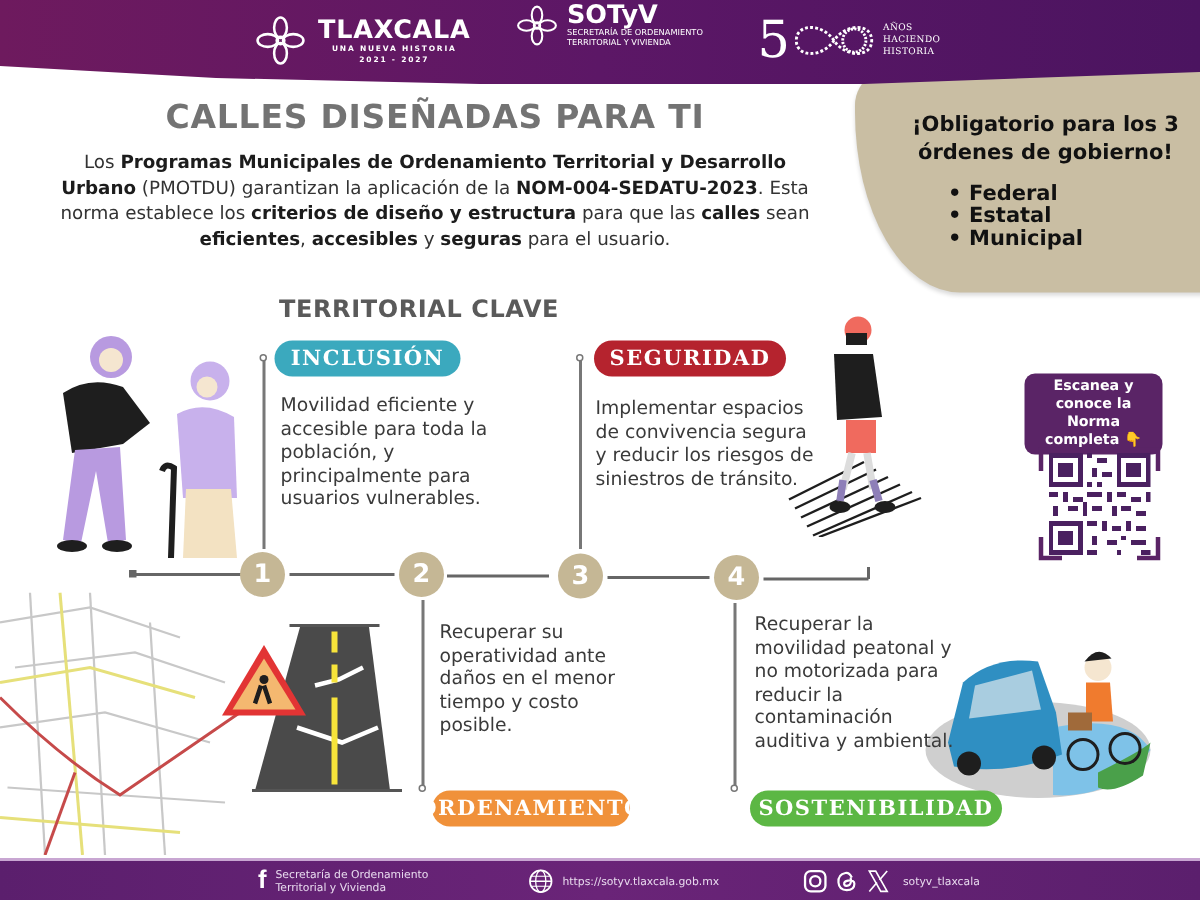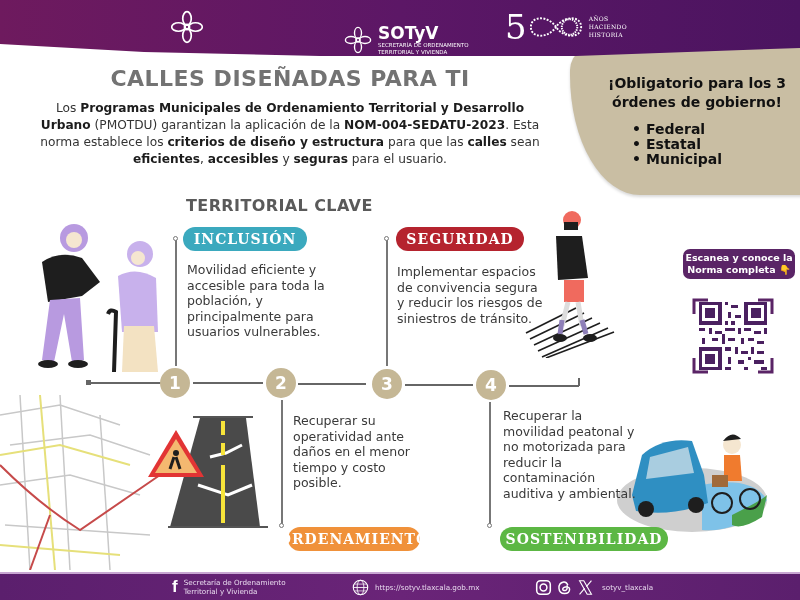--- a/index.html
+++ b/index.html
@@ -13,21 +13,21 @@
       clip-path: polygon(0 0, 100% 0, 100% 48px, 72% 56px, 40% 56px, 18% 52px, 0 44px);
       z-index: 3;
     }
     .hdr-logo { position: absolute; display: flex; align-items: center; color: #fff; }
     .flower { width: 34px; height: 34px; position: relative; }
     .flower svg { width: 100%; height: 100%; }
     .tlax { left: 170px; top: 10px; }
     .tlax .txt { margin-left: 8px; text-align: center; }
     .tlax .big { font-family: "DejaVu Sans", sans-serif; font-weight: 900; font-size: 17px; letter-spacing: 0.5px; }
     .tlax .sm { font-size: 5px; letter-spacing: 1.2px; line-height: 7px; font-weight: bold; }
-    .sotyv { left: 344px; top: 24px; }
+    .sotyv { left: 344px; top: 1px; }
     .sotyv .txt { margin-left: 6px; }
     .sotyv .big { font-weight: 900; font-size: 17px; line-height: 18px; }
     .sotyv .sm { font-size: 5.5px; line-height: 7px; }
     .fivehundred { left: 505px; top: 10px; }
     .fivehundred .five { font-family: "DejaVu Serif", serif; font-size: 34px; line-height: 34px; }
     .fivehundred .inf { width: 58px; height: 30px; }
     .fivehundred .sm { font-family: "DejaVu Serif", serif; font-size: 6px; line-height: 8px; margin-left: 4px; letter-spacing: 0.3px; }
 
     
     .side-panel {
@@ -84,21 +84,21 @@
     .node {
       position: absolute; width: 30px; height: 30px; border-radius: 50%; background: #c5b795;
       color: #fff; font-weight: bold; font-size: 17px; display: flex; align-items: center; justify-content: center;
     }
     .tl-start { position: absolute; left: 86px; top: 380px; width: 5px; height: 5px; background: #666; }
     .tl-end { position: absolute; left: 578px; top: 378px; width: 2px; height: 8px; background: #666; }
 
     
     .illus { position: absolute; }
     .qr-callout {
-      position: absolute; left: 683px; top: 249px; width: 112px; background: #5a2466; color: #fff;
+      position: absolute; left: 683px; top: 249px; width: 92px; background: #5a2466; color: #fff;
       border-radius: 7px; font-weight: bold; font-size: 9.5px; line-height: 12px; text-align: center; padding: 3px 2px;
     }
     .qr-frame { position: absolute; left: 692px; top: 298px; width: 82px; height: 76px; }
     .qr-code { position: absolute; left: 699px; top: 302px; width: 68px; height: 68px; }
 
     
     .footer {
       position: absolute; left: 0; top: 572px; width: 800px; height: 28px;
       background: linear-gradient(90deg, #5b1f6d 0%, #6a2478 50%, #5b1f6d 100%);
       border-top: 2px solid #c8a6d2; color: #e9dbef;
@@ -118,20 +118,25 @@
 <div class="header">
   <div class="hdr-logo tlax">
     <div class="flower">
       <svg viewBox="0 0 40 40" fill="none" stroke="#fff" stroke-width="2">
         <ellipse cx="20" cy="10" rx="5" ry="8"></ellipse>
           <ellipse cx="20" cy="30" rx="5" ry="8"></ellipse>
         <ellipse cx="10" cy="20" rx="8" ry="5"></ellipse>
           <ellipse cx="30" cy="20" rx="8" ry="5"></ellipse>
         <circle cx="20" cy="20" r="3"></circle>
       </svg>
+    </div>
+    <div class="txt">
+      <div class="big">TLAXCALA</div>
+      <div class="sm">UNA NUEVA HISTORIA</div>
+      <div class="sm">2021 - 2027</div>
     </div>
   </div>
 
   <div class="hdr-logo sotyv">
     <div class="flower" style="width:28px;height:28px">
       <svg viewBox="0 0 40 40" fill="none" stroke="#fff" stroke-width="2">
         <ellipse cx="20" cy="10" rx="5" ry="8"></ellipse>
           <ellipse cx="20" cy="30" rx="5" ry="8"></ellipse>
         <ellipse cx="10" cy="20" rx="8" ry="5"></ellipse>
           <ellipse cx="30" cy="20" rx="8" ry="5"></ellipse>

